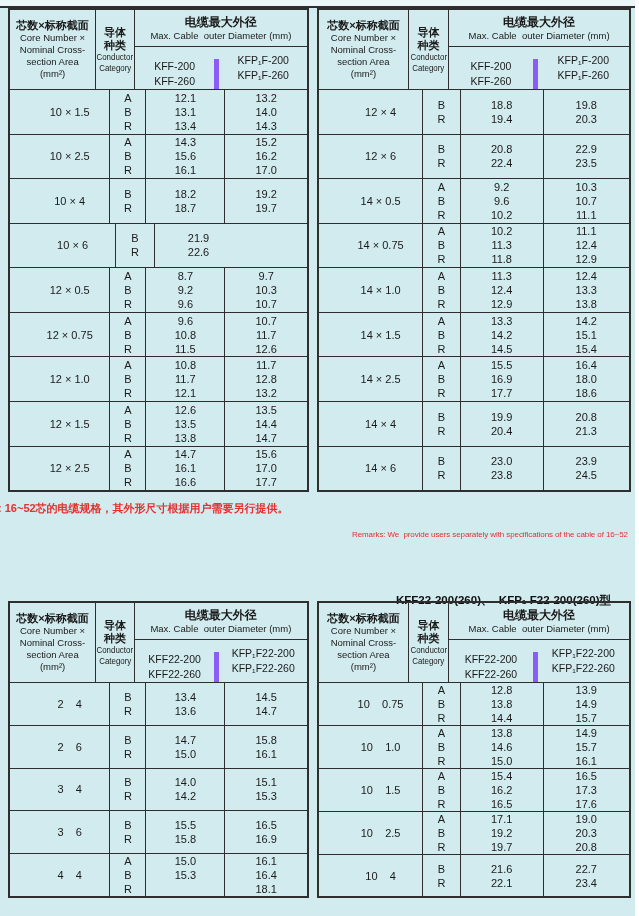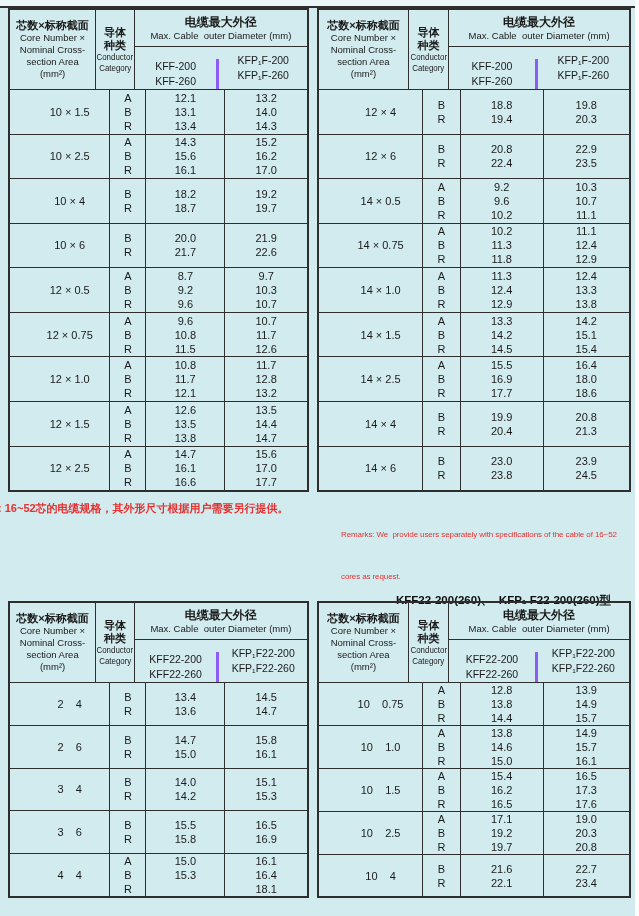--- a/index.html
+++ b/index.html
@@ -18,38 +18,38 @@
   .hc{display:flex;flex-direction:column;justify-content:center;align-items:center;text-align:center;box-sizing:border-box;}
   .c1{width:29%;}
   .c2{width:13%;text-align:right;}
   .c3{width:28.5%;}
   .c4{width:29.5%;}
   .hc.c1,.hc.c2{border-right:1px solid #2e2e2e;}
   .c34{width:58%;display:flex;flex-direction:column;box-sizing:border-box;}
   .dia{flex:0 0 36px;display:flex;flex-direction:column;justify-content:center;align-items:center;border-bottom:1px solid #2e2e2e;}
   .subrow{flex:1;display:flex;}
   .sc{display:flex;flex-direction:column;justify-content:center;align-items:center;box-sizing:border-box;}
-  .subrow .sc:first-child{width:49.2%;border-right:3px solid #8b5cf6;margin-top:12px;}
+  .subrow .sc:first-child{width:49.2%;border-right:5px solid #8b5cf6;margin-top:12px;}
   .subrow .sc:last-child{width:50.8%;}
 
   .cnb{font-size:11px;font-weight:bold;line-height:13px;white-space:pre;}
   .cnb.big{font-size:12px;line-height:15px;}
   .en{font-size:9.5px;line-height:12px;white-space:pre;}
   .sm{font-size:9px;line-height:11px;transform:scaleX(0.88);white-space:pre;}
   .tline{font-size:10.5px;line-height:15px;white-space:pre;}
 
   .tgroup{flex:1;display:flex;}
   .tgroup + .tgroup{border-top:1.5px solid #2e2e2e;}
   .gc{display:flex;flex-direction:column;justify-content:center;align-items:center;box-sizing:border-box;}
   .gc.c1,.gc.c2,.gc.c3{border-right:1px solid #2e2e2e;}
   .cores{font-size:11px;white-space:pre;margin-left:20px;}
   .line{height:14px;line-height:14px;font-size:11px;white-space:pre;min-width:1px;}
 
   .remark-cn{position:absolute;left:-13px;top:501px;color:#e43131;font-size:11px;font-weight:bold;white-space:pre;}
-  .remark-en{position:absolute;left:341px;top:500px;color:#e43131;font-size:8px;letter-spacing:-0.1px;line-height:14px;white-space:pre;}
+  .remark-en{position:absolute;left:352px;top:500px;color:#e43131;font-size:8px;letter-spacing:-0.1px;line-height:14px;white-space:pre;}
   .mid-title{position:absolute;right:24px;top:558px;text-align:right;font-weight:bold;font-size:11.5px;line-height:17px;color:#101010;white-space:pre;}
 </style>
 </head>
 <body>
 
 <div class="page">
   <div class="topstrip"></div>
   <div class="topline"></div>
 
   <div class="tbl tbl-tl">
@@ -133,24 +133,20 @@
         <div class="gc c4">
           <div class="line">19.2</div>
           <div class="line">19.7</div>
         </div>
       </div>
       <div class="tgroup">
         <div class="gc c1 cores">10 × 6</div>
         <div class="gc c2">
           <div class="line">B</div>
           <div class="line">R</div>
-        </div>
-        <div class="gc c3">
-          <div class="line">20.0</div>
-          <div class="line">21.7</div>
         </div>
         <div class="gc c4">
           <div class="line">21.9</div>
           <div class="line">22.6</div>
         </div>
       </div>
       <div class="tgroup">
         <div class="gc c1 cores">12 × 0.5</div>
         <div class="gc c2">
           <div class="line">A</div>
@@ -421,21 +417,20 @@
         <div class="gc c4">
           <div class="line">23.9</div>
           <div class="line">24.5</div>
         </div>
       </div>
     </div>
 
   <div class="remark-cn">注: 16~52芯的电缆规格，其外形尺寸根据用户需要另行提供。</div>
   <div class="remark-en">
     <div>Remarks: We  provide users separately with specifications of the cable of 16~52</div>
-    <div>cores as request.</div>
   </div>
 
   <div class="mid-title">
     <div>KFF22-200(260)、  KFP₁ F22-200(260)型</div>
   </div>
 
   <div class="tbl tbl-bl">
       <div class="thead">
         <div class="hc c1">
           <div class="cnb">芯数×标称截面</div>

